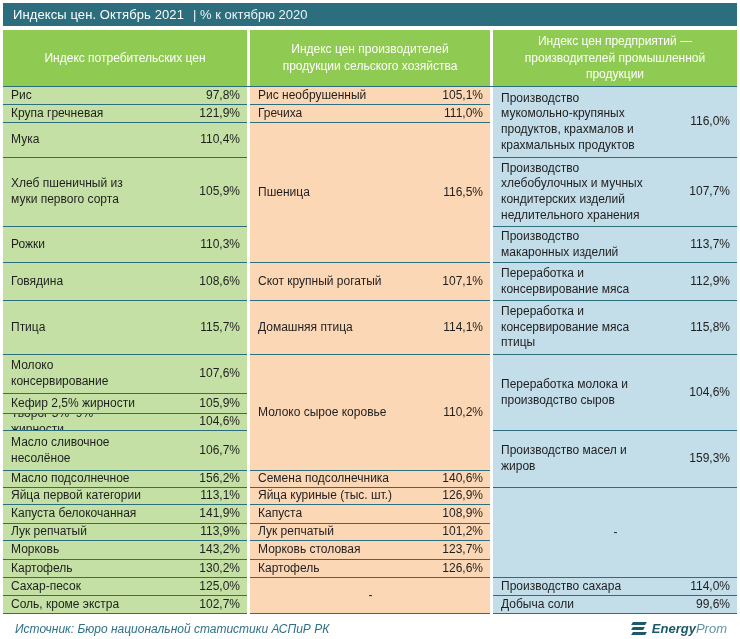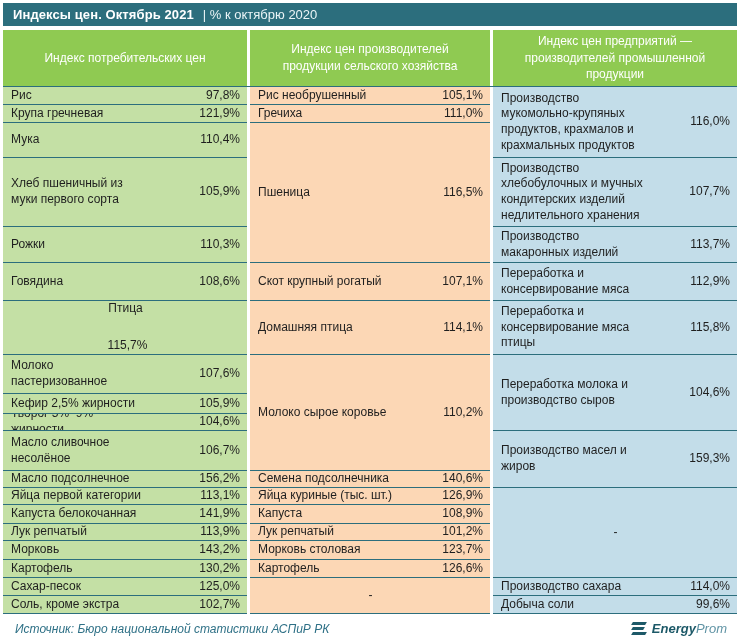--- a/index.html
+++ b/index.html
@@ -13,21 +13,21 @@
     --source-text:#2e7086;
     --logo-light:#5f93a4;
   }
   *{margin:0;box-sizing:border-box;}
   html,body{background:#ffffff;}
   body{font-family:"Liberation Sans","DejaVu Sans",sans-serif;}
   .page{width:740px;height:639px;background:#fff;padding:3px 3px 0 3px;overflow:hidden;}
 
   .title-bar{height:23px;background:var(--teal);color:#fff;display:flex;align-items:center;
     padding:0 10px;font-size:13px;margin-bottom:4px;}
-  .title-main{font-weight:700;letter-spacing:.1px;}
+  .title-main{font-weight:400;letter-spacing:.1px;}
   .title-sub{font-weight:400;margin-left:9px;color:#eaf4f6;}
 
   .head-grid{display:grid;grid-template-columns:244px 240px 244px;column-gap:3px;height:56px;}
   .head-cell{background:var(--header-green);color:#fff;display:flex;align-items:center;
     justify-content:center;text-align:center;font-size:12px;line-height:1.4;padding:0 14px;}
 
   .body-grid{display:grid;grid-template-columns:244px 240px 244px;column-gap:3px;
     grid-template-rows:18px 18px 35px 69px 36px 38px 54px 39px 20px 17px 40px 17px 17px 19px 17px 19px 18px 18px 18px;
     border-top:1px solid var(--teal);}
   .cell{display:flex;align-items:center;justify-content:space-between;
@@ -92,26 +92,26 @@
         <span class="cell-value">105,9%</span>
       </div>
       <div class="cell colbg0" style="grid-area: 5 / 1 / span 1;">
         <span class="cell-label">Рожки</span>
         <span class="cell-value">110,3%</span>
       </div>
       <div class="cell colbg0" style="grid-area: 6 / 1 / span 1;">
         <span class="cell-label">Говядина</span>
         <span class="cell-value">108,6%</span>
       </div>
-      <div class="cell colbg0" style="grid-area: 7 / 1 / span 1; flex-direction: column;">
+      <div class="cell colbg0" style="grid-area: 7 / 1 / span 1;">
         <span class="cell-label">Птица</span>
         <span class="cell-value">115,7%</span>
       </div>
       <div class="cell colbg0" style="grid-area: 8 / 1 / span 1;">
-        <span class="cell-label">Молоко пастеризованное</span>
+        <span class="cell-label">Молоко консервирование</span>
         <span class="cell-value">107,6%</span>
       </div>
       <div class="cell colbg0" style="grid-area: 9 / 1 / span 1;">
         <span class="cell-label">Кефир 2,5% жирности</span>
         <span class="cell-value">105,9%</span>
       </div>
       <div class="cell colbg0" style="grid-area: 10 / 1 / span 1;">
         <span class="cell-label">Творог 5%–9% жирности</span>
         <span class="cell-value">104,6%</span>
       </div>

